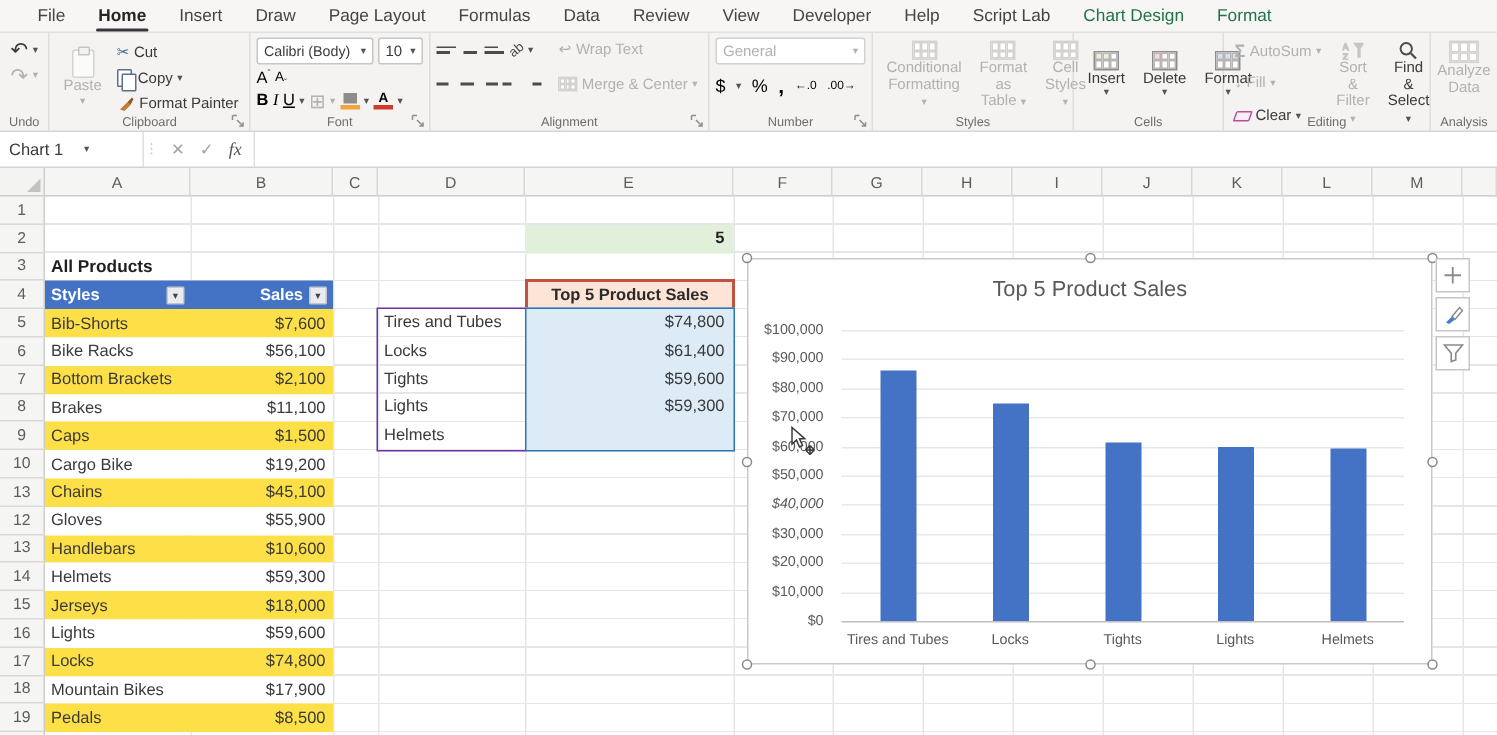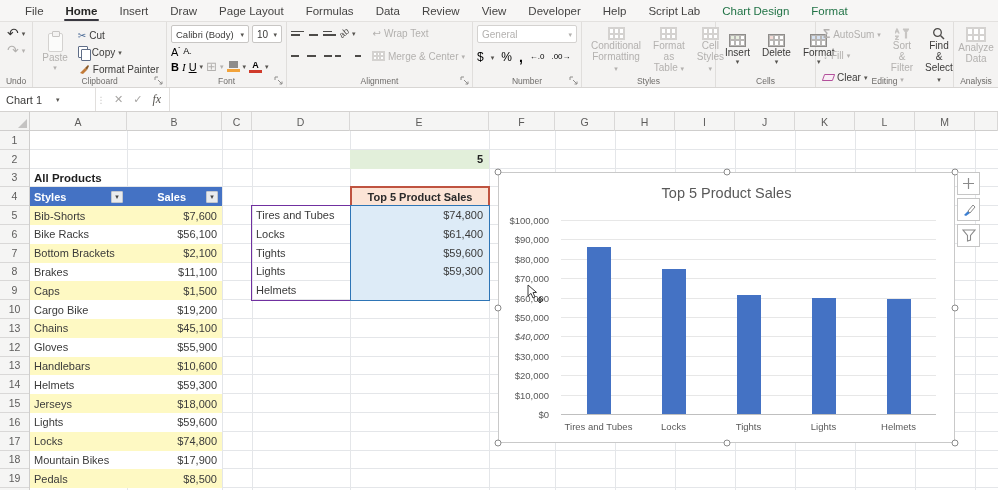--- a/index.html
+++ b/index.html
@@ -92,21 +92,21 @@
 
   
   .xltable { position:absolute; left:30px; top:75.4px; width:192px; }
   .xlth { display:flex; height:18.8px; background:#4472C4; color:#fff; font-weight:bold; font-size:11px; }
   .xlth .hc { display:flex; align-items:center; padding:0 4px; position:relative; }
   .filterbtn { width:12px; height:12px; background:#e9ebee; border:1px solid #c3c7cd; margin-left:auto;
     display:flex; align-items:center; justify-content:center; font-size:7px; color:#444; border-radius:1px; }
   .xltr { display:flex; height:18.8px; font-size:11px; color:#3a3a3a; }
   .xltr .c1 { width:97px; padding:0 4px; display:flex; align-items:center; }
   .xltr .c2 { width:95px; padding:0 5px; display:flex; align-items:center; justify-content:flex-end; }
-  .band { background:#fef9c3; }
+  .band { background:#fde047; }
   .nob { background:#fff; }
 
   
   .e2cell { left:350px; top:37.8px; width:139px; height:18.8px; background:#E2EFDA;
     justify-content:flex-end; padding:0 6px; font-weight:bold; color:#222; }
   .top5-head { left:350px; top:74.4px; width:140px; height:20.4px; background:#FCE4D6;
     border:2px solid #bf5340; justify-content:center; font-weight:bold; color:#2b2b2b; }
   .drange { position:absolute; left:251px; top:93.2px; width:100px; height:96px; border:1.5px solid #7030A0; }
   .erange { position:absolute; left:350px; top:93.2px; width:140px; height:96px; border:1.5px solid #2E75B6; background:#DDEBF7; }
   .rline { height:18.6px; display:flex; align-items:center; font-size:11px; color:#3a3a3a; padding:0 4px; }
@@ -538,21 +538,21 @@
 
     <div class="cellabs section-title" style="left:34px;top:56.6px;height:18.8px">All Products</div>
 
     <div class="xltable">
       <div class="xlth">
         <div class="hc" style="width:97px">
           <span>Styles</span>
           <span class="filterbtn">▾</span>
         </div>
         <div class="hc" style="width:95px">
-          <span style="margin-left:auto;margin-right:20px">Sales</span>
+          <span style="margin-left:auto;margin-right:4px">Sales</span>
           <span class="filterbtn" style="margin-left:0">▾</span>
         </div>
       </div>
       <div id="tablerows">
           <div class="xltr band">
             <div class="c1">Bib-Shorts</div>
             <div class="c2">$7,600</div>
           </div>
           <div class="xltr nob">
             <div class="c1">Bike Racks</div>

